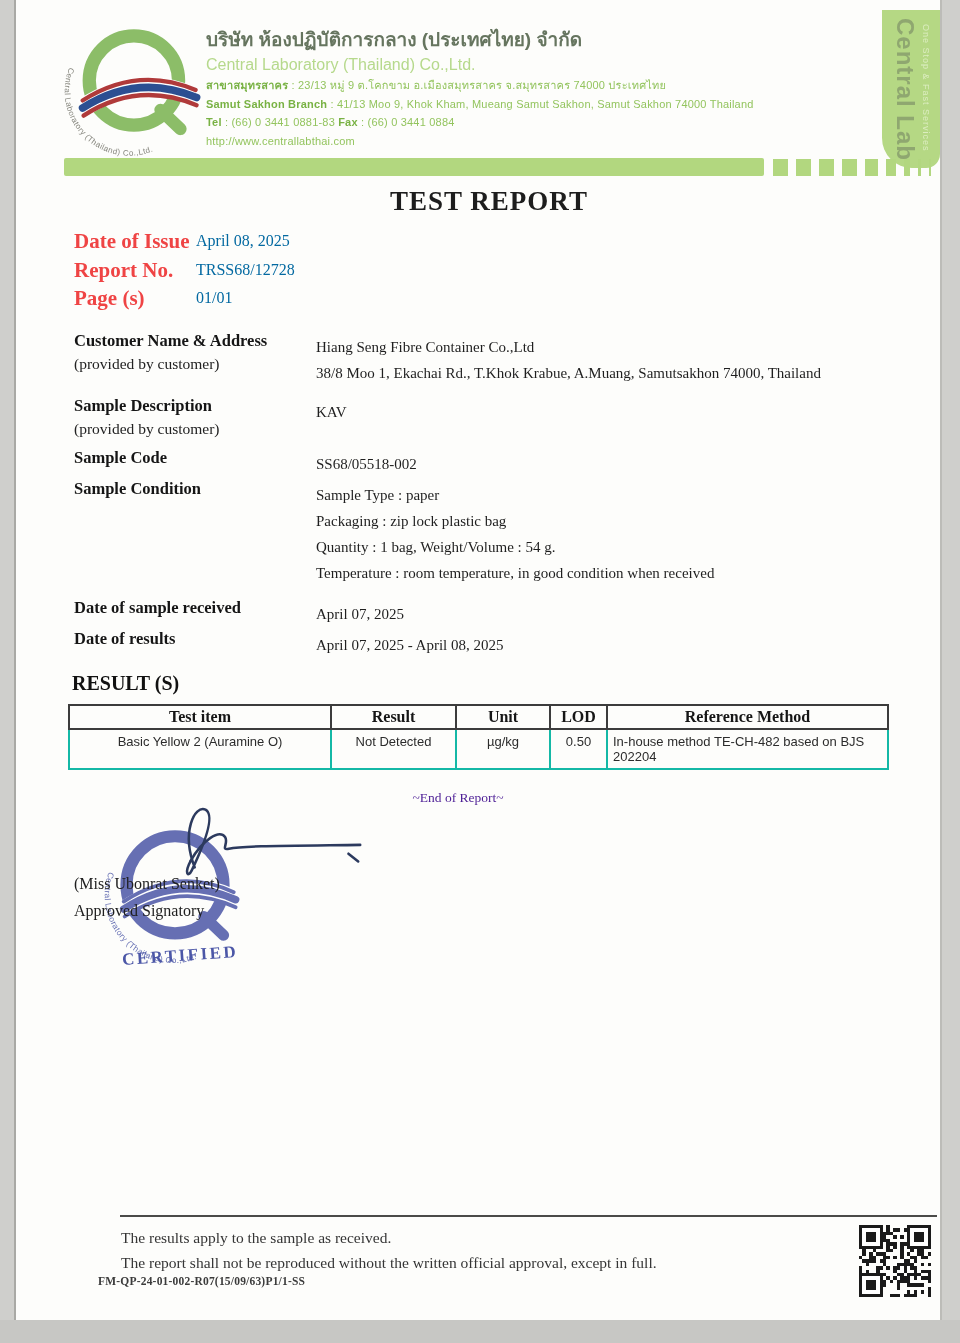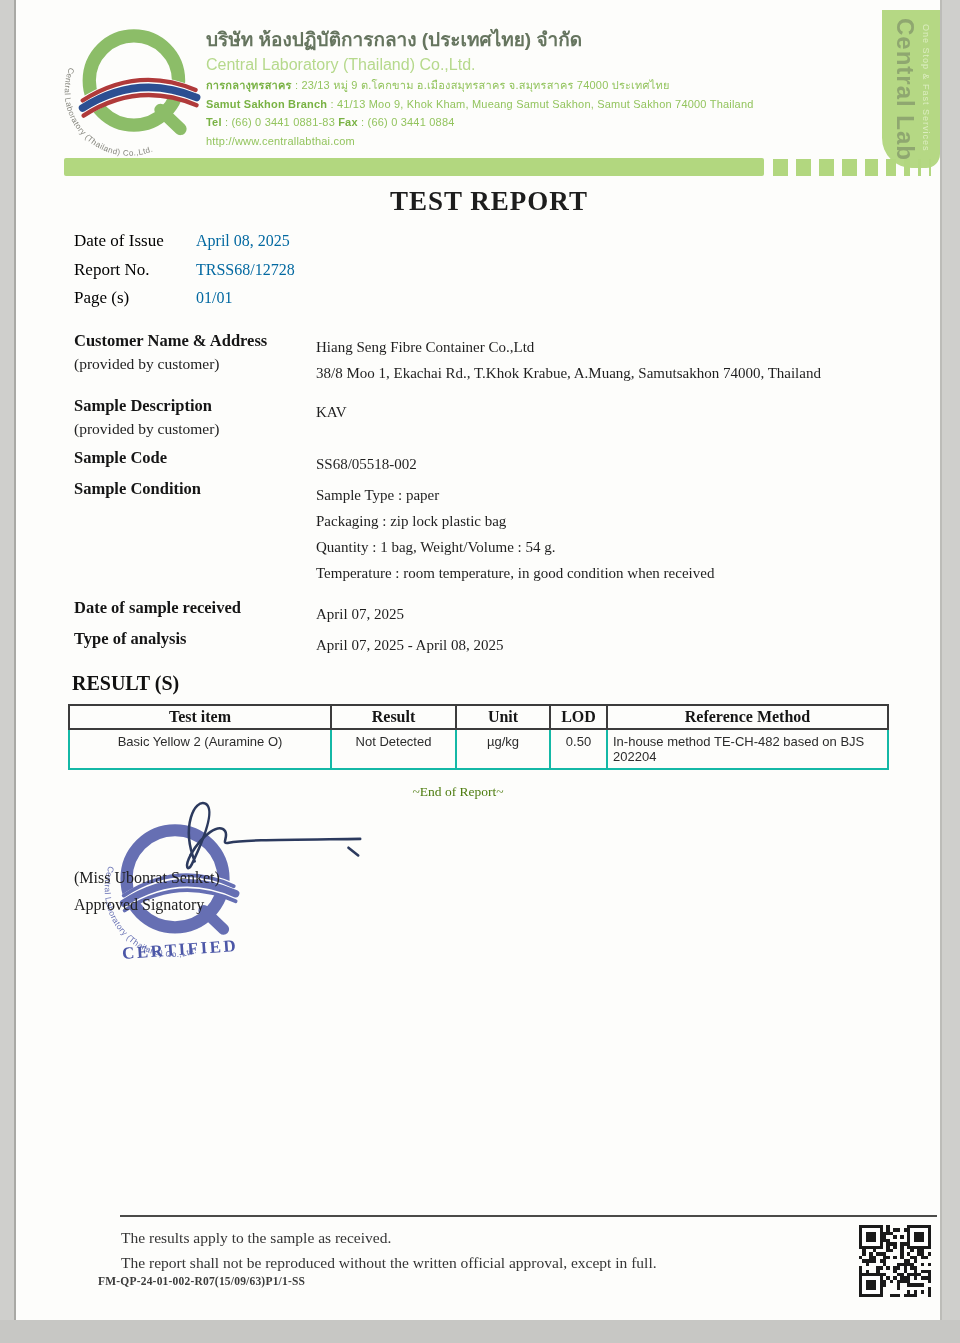--- a/index.html
+++ b/index.html
@@ -33,40 +33,40 @@
     font-size:9px;color:#dcedc0;letter-spacing:1px;margin-top:14px;}
   
   .bar-row{position:relative;height:18px;margin-top:8px;display:flex;align-items:center;}
   .bar{margin-left:48px;width:700px;height:18px;background:#b2d77f;border-radius:2px;}
   .dashes{display:flex;align-items:center;margin-left:9px;gap:8px;}
   .dashes span{height:17px;background:#b2d77f;display:inline-block;}
   
   .title{font-size:27px;font-weight:bold;letter-spacing:1px;color:#1d1d1d;text-align:center;margin-top:10px;padding-left:22px;}
   .meta{margin:10px 0 0 58px;}
   .meta-row{display:flex;line-height:28.5px;}
-  .meta-label{width:122px;font-weight:normal;font-size:17px;color:#000000;}
+  .meta-label{width:122px;font-weight:bold;font-size:21px;color:#ef4444;}
   .meta-value{font-size:16px;color:#0369a1;}
   
   .info{margin:16px 0 0 58px;}
   .irow{display:grid;grid-template-columns:242px 1fr;}
   .ilabel{font-size:16.5px;font-weight:bold;color:#151515;line-height:23px;}
   .isub{font-size:15.5px;font-weight:normal;color:#222;}
   .ival{font-size:15px;color:#1f1f1f;line-height:23px;padding-top:5px;}
   .ival .vline{line-height:26px;}
   .mt8{margin-top:8px;}.mt6{margin-top:6px;}.mt10{margin-top:10px;}
   
   .res-head{margin:14px 0 0 56px;font-size:20px;font-weight:bold;color:#111;}
   table.results{border-collapse:collapse;margin:9px 0 0 52px;table-layout:fixed;width:819px;
     font-family:"Liberation Sans",sans-serif;}
   table.results th{font-family:"Liberation Serif",serif;font-size:16px;font-weight:bold;color:#161616;
     border:2px solid #3c3c3c;padding:2px 3px;}
   table.results td{font-size:13px;color:#2c2c2c;border:2px solid #14b8a6;padding:4px 5px;vertical-align:top;}
   td.c,th.c{text-align:center;}
   td.l{text-align:left;margin-left:32px;}
-  .end-note{text-align:center;font-size:13.5px;color:#4d7c0f;margin-top:14px;margin-right:40px;}
+  .end-note{text-align:center;font-size:13.5px;color:#4c1d95;margin-top:20px;margin-right:40px;}
   
   .sign-block{position:relative;height:190px;margin-top:4px;}
   .stamp{position:absolute;left:70px;top:2px;width:178px;height:168px;opacity:.85;}
   .signature{position:absolute;left:118px;top:-12px;width:235px;height:82px;}
   .sign-lines{position:absolute;left:58px;top:60px;font-size:16px;color:#1e1e1e;line-height:27px;}
   .certified{position:absolute;left:106px;top:136px;font-size:17px;font-weight:bold;color:#4c57a7;
     letter-spacing:2.5px;transform:rotate(-4deg);font-family:"Liberation Serif",serif;}
   
   .footer{position:absolute;left:0;top:1215px;width:100%;padding-left:47px;}
   .f-line{margin-left:57px;width:817px;height:0;border-top:2.5px solid #4a4a48;}
@@ -93,21 +93,21 @@
         </defs>
       <text font-size="8.5" fill="#87877f" font-family="Liberation Sans, sans-serif" letter-spacing="0.4">
         <textPath href="#logoArc">Central Laboratory (Thailand) Co.,Ltd.</textPath>
       </text>
     </svg>
 
     <div class="head-text">
       <div class="co-th">บริษัท ห้องปฏิบัติการกลาง (ประเทศไทย) จำกัด</div>
       <div class="co-en">Central Laboratory (Thailand) Co.,Ltd.</div>
       <div class="addr">
-        <b>การกลางุทรสาคร</b><span> : 23/13 หมู่ 9 ต.โคกขาม อ.เมืองสมุทรสาคร จ.สมุทรสาคร 74000 ประเทศไทย</span>
+        <b>สาขาสมุทรสาคร</b><span> : 23/13 หมู่ 9 ต.โคกขาม อ.เมืองสมุทรสาคร จ.สมุทรสาคร 74000 ประเทศไทย</span>
       </div>
       <div class="addr">
         <b>Samut Sakhon Branch</b><span> : 41/13 Moo 9, Khok Kham, Mueang Samut Sakhon, Samut Sakhon 74000 Thailand</span>
       </div>
       <div class="addr">
         <b>Tel</b><span> : (66) 0 3441 0881-83  </span>
         <b>Fax</b><span> : (66) 0 3441 0884</span>
       </div>
       <div class="addr">http://www.centrallabthai.com</div>
     </div>
@@ -191,21 +191,21 @@
     </div>
 
     <div class="irow mt10">
       <div class="ilabel">Date of sample received</div>
       <div class="ival">
           <div class="vline">April 07, 2025</div>
         </div>
     </div>
 
     <div class="irow">
-      <div class="ilabel">Type of analysis</div>
+      <div class="ilabel">Date of results</div>
       <div class="ival">
           <div class="vline">April 07, 2025  -  April 08, 2025</div>
         </div>
     </div>
   </div>
 
   <div class="res-head">RESULT (S)</div>
 
   <table class="results">
     <colgroup>

